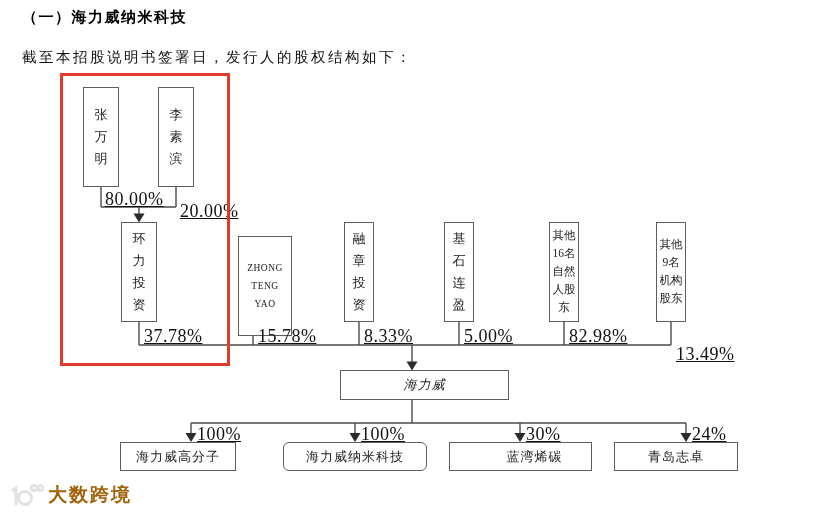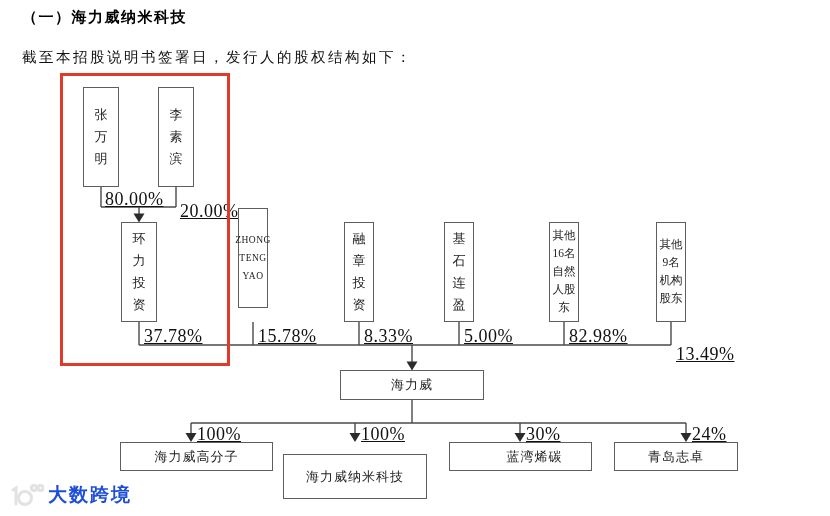--- a/index.html
+++ b/index.html
@@ -28,21 +28,21 @@
   .pct{
     position:absolute;font-size:18px;color:#111;z-index:2;letter-spacing:0.5px;
     font-family:"Liberation Serif","DejaVu Serif",serif;white-space:nowrap;text-decoration:underline;
   }
   .annotation-rect{
     position:absolute;left:60px;top:73px;width:170px;height:293px;
     border:3px solid #e03a2b;z-index:3;pointer-events:none;box-sizing:border-box;
   }
   .watermark{
     position:absolute;left:8px;top:482px;display:flex;align-items:center;gap:4px;
-    z-index:0;color:#1d4ed8;font-weight:700;font-size:19px;letter-spacing:2px;
+    z-index:0;color:#a16207;font-weight:700;font-size:19px;letter-spacing:2px;
     font-family:"Liberation Sans","DejaVu Sans",sans-serif;
     text-align:right;
   }
 </style>
 </head>
 <body>
 
 <div class="page-title">（一）海力威纳米科技</div>
 <div class="page-subtitle">截至本招股说明书签署日，发行人的股权结构如下：</div>
 
@@ -93,21 +93,21 @@
 
 <div class="pct" style="left:105px;top:189px;">80.00%</div>
 <div class="pct" style="left:180px;top:201px;">20.00%</div>
 
 <div class="box v" style="left:121px;top:222px;width:36px;height:100px;">环
 力
 投
 资</div>
 <div class="pct" style="left:144px;top:326px;">37.78%</div>
 
-<div class="box latin" style="left:238px;top:208px;width:30px;height:100px;">ZHONG
+<div class="box latin" style="left:238px;top:236px;width:54px;height:100px;">ZHONG
 TENG
 YAO</div>
 <div class="box v" style="left:344px;top:222px;width:30px;height:100px;">融
 章
 投
 资</div>
 <div class="box v" style="left:444px;top:222px;width:30px;height:100px;">基
 石
 连
 盈</div>
@@ -120,29 +120,29 @@
 9名
 机构
 股东</div>
 
 <div class="pct" style="left:258px;top:326px;">15.78%</div>
 <div class="pct" style="left:364px;top:326px;">8.33%</div>
 <div class="pct" style="left:464px;top:326px;">5.00%</div>
 <div class="pct" style="left:569px;top:326px;">82.98%</div>
 <div class="pct" style="left:676px;top:344px;">13.49%</div>
 
-<div class="box h1line" style="left:340px;top:370px;width:144px;height:30px;">海力威</div>
+<div class="box h1line" style="left:340px;top:370px;width:169px;height:30px;font-style:italic;">海力威</div>
 
 <div class="pct" style="left:197px;top:424px;">100%</div>
 <div class="pct" style="left:361px;top:424px;">100%</div>
 <div class="pct" style="left:526px;top:424px;">30%</div>
 <div class="pct" style="left:692px;top:424px;">24%</div>
 
-<div class="box h1line" style="left:120px;top:442px;width:153px;height:29px;">海力威高分子</div>
-<div class="box h1line" style="left:283px;top:454px;width:144px;height:45px;">海力威纳米科技</div>
+<div class="box h1line" style="left:120px;top:442px;width:116px;height:29px;">海力威高分子</div>
+<div class="box h1line" style="left:283px;top:442px;width:144px;height:29px;border-radius:6px;">海力威纳米科技</div>
 <div class="box h1line" style="left:449px;top:442px;width:143px;height:29px;padding-left:28px;">蓝湾烯碳</div>
 <div class="box h1line" style="left:614px;top:442px;width:124px;height:29px;">青岛志卓</div>
 
 <div class="annotation-rect"></div>
 
 <div class="watermark">
   <svg width="36" height="26" viewBox="0 0 36 26">
     <g stroke="#e2e2e2" stroke-width="3" fill="none" stroke-linecap="round">
       <path d="M5,8 L8,6 L8,22"></path>
       <circle cx="17" cy="16" r="6.5"></circle>

